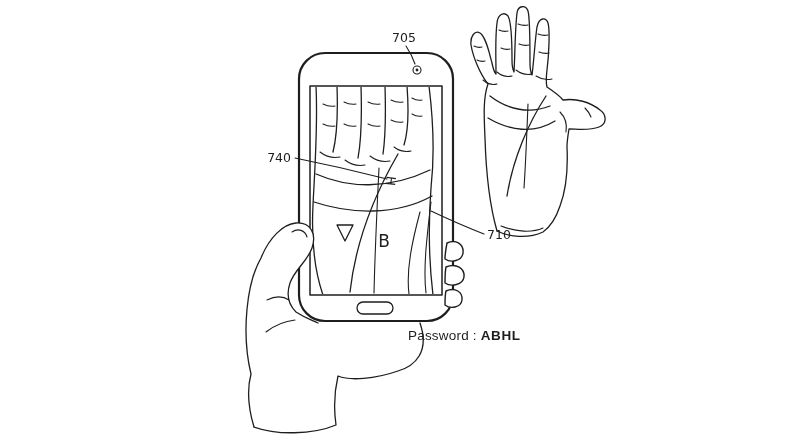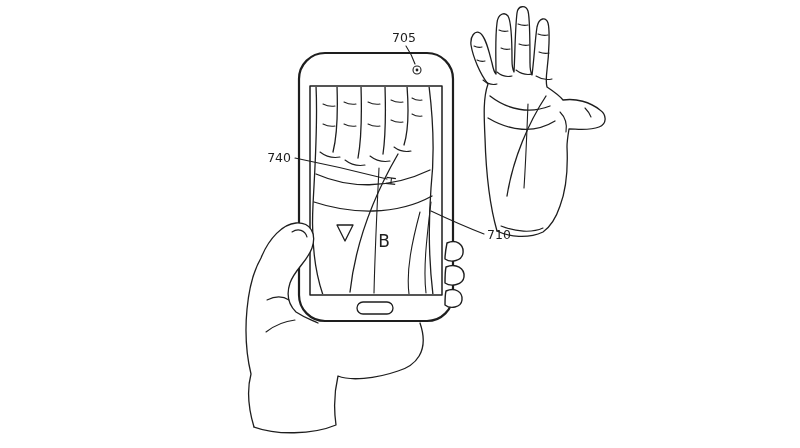--- a/index.html
+++ b/index.html
@@ -117,13 +117,17 @@
       <path class="stroke thin" d="M406,46 C410,52 413,58 415,64"></path>
 
       <text class="reftext" x="291" y="162" text-anchor="end">740</text>
       <path class="stroke thin" d="M295,158 C325,164 356,171 387,179"></path>
 
       <text class="reftext" x="487" y="239" text-anchor="start">710</text>
       <path class="stroke thin" d="M484,234 C466,227 448,219 431,211"></path>
     </g>
   </svg>
 
+  <div class="password">
+    <span>Password :</span>
+    <b>ABHL</b>
+  </div>
 </div>
 
 </body></html>

